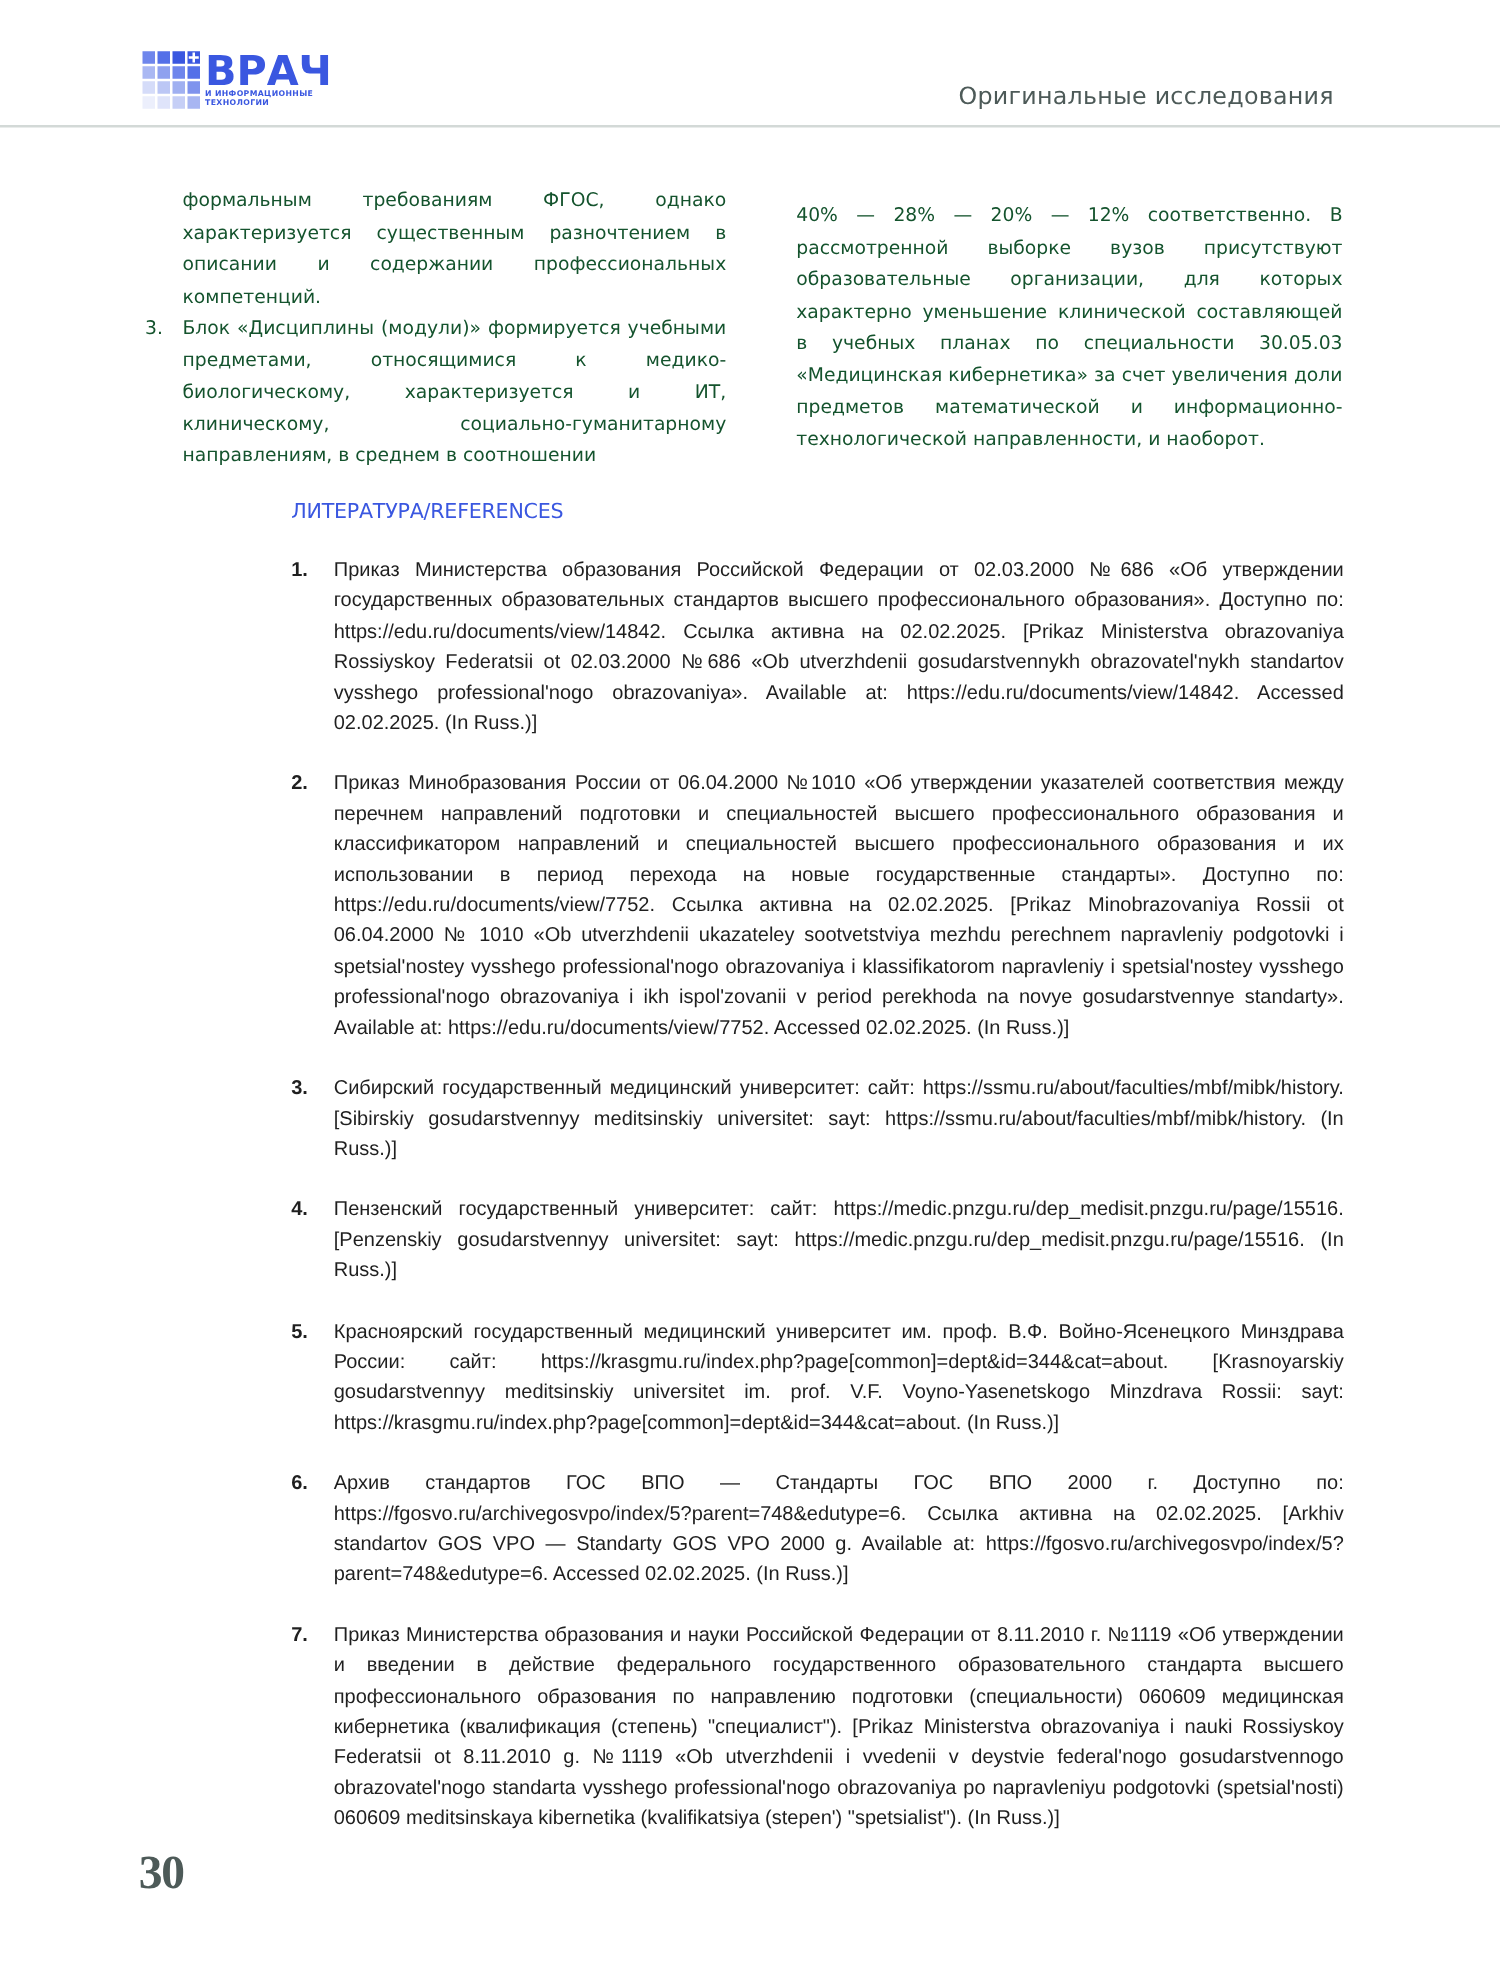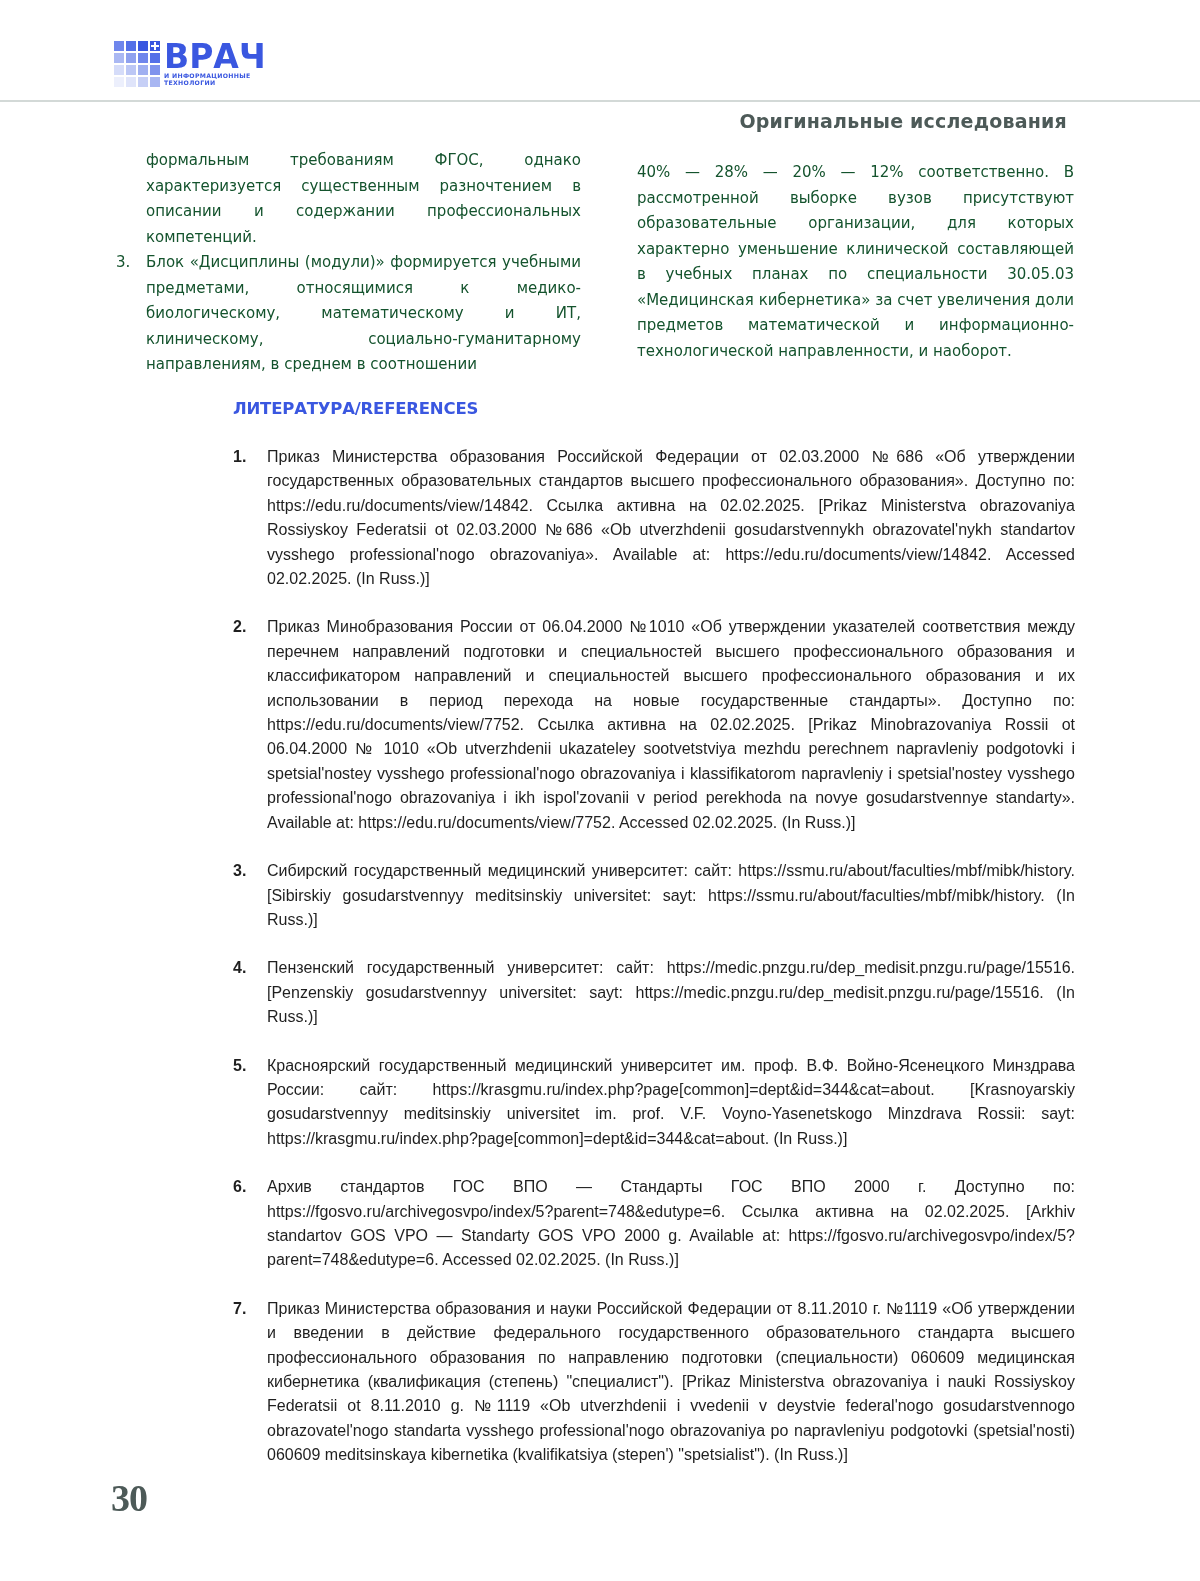--- a/index.html
+++ b/index.html
@@ -12,31 +12,31 @@
     .logo-grid { display: grid; grid-template-columns: repeat(4, 10px); grid-template-rows: repeat(4, 10px); gap: 2px; margin-right: 4px; }
     .logo-grid span { display: block; width: 10px; height: 10px; }
     .logo-cross { position: relative; background: #3a57e0; }
     .logo-cross::before, .logo-cross::after { content: ""; position: absolute; background: #fff; }
     .logo-cross::before { left: 4px; top: 1px; width: 2px; height: 8px; }
     .logo-cross::after { left: 1px; top: 4px; width: 8px; height: 2px; }
     .logo-text { display: flex; flex-direction: column; }
     .logo-word { font-family: "DejaVu Sans", sans-serif; font-weight: bold; font-size: 33px; line-height: 31px; color: #3a57e0; letter-spacing: 0px; }
     .logo-sub { font-family: "DejaVu Sans", sans-serif; font-weight: bold; font-size: 6.2px; line-height: 7px; color: #3a57e0; letter-spacing: 0.3px; }
 
-    .section-title { position: absolute; right: 133px; top: 66px; font-family: "DejaVu Sans", sans-serif; font-weight: bold; font-size: 19px; color: #4d5a58; letter-spacing: 0.2px; margin-top: 44px; }
+    .section-title { position: absolute; right: 133px; top: 66px; font-family: "DejaVu Sans", sans-serif; font-weight: normal; font-size: 19px; color: #4d5a58; letter-spacing: 0.2px; }
 
     .col { position: absolute; font-family: "DejaVu Sans", sans-serif; font-size: 15px; line-height: 25.5px; color: #14532d; text-align: justify; }
     .col-left { left: 146px; top: 148px; width: 435px; }
     .col-right { left: 637px; top: 160px; width: 437px; }
     .col p { margin: 0; }
     .numbered { position: relative; }
     .numbered .num { position: absolute; left: -30px; top: 0; }
 
     .refs { position: absolute; left: 233px; top: 397px; width: 842px; font-family: "Liberation Sans", sans-serif; }
-    .refs-title { font-family: "DejaVu Sans", sans-serif; font-weight: bold; font-size: 16.5px; line-height: 24px; color: #3a57e0; margin: 0 0 0 0; letter-spacing: -0.2px; }
+    .refs-title { font-family: "DejaVu Sans", sans-serif; font-weight: normal; font-size: 16.5px; line-height: 24px; color: #3a57e0; margin: 0 0 0 0; letter-spacing: -0.2px; }
     .ref-list { list-style: none; margin: 0; padding: 0; }
     .ref-item { position: relative; padding-left: 34px; font-size: 16px; line-height: 24.4px; text-align: justify; color: #1f1f1f; }
     .ref-num { position: absolute; left: 0; top: 0; font-weight: bold; color: #1f1f1f; }
     .ref-text { display: block; margin-top: 24px; }
 
     .page-number { position: absolute; left: 111px; top: 1476px; font-family: Liberation Serif, serif; font-weight: bold; font-size: 38px; color: #4d5a58; letter-spacing: -1px; }
   </style>
 </head>
 <body>
 
@@ -67,21 +67,21 @@
     </div>
   </div>
   <div class="section-title">Оригинальные исследования</div>
   <div class="header-rule"></div>
 </div>
 
 <div class="col col-left">
   <p>формальным требованиям ФГОС, однако характеризуется существенным разночтением в описании и содержании профессиональных компетенций.</p>
   <p class="numbered">
     <span class="num">3.</span>
-    <span>Блок «Дисциплины (модули)» формируется учебными предметами, относящимися к медико-биологическому, математическому и ИТ, клиническому, социально-гуманитарному направлениям, в среднем в соотношении</span>
+    <span>Блок «Дисциплины (модули)» формируется учебными предметами, относящимися к медико-биологическому, характеризуется и ИТ, клиническому, социально-гуманитарному направлениям, в среднем в соотношении</span>
   </p>
 </div>
 
 <div class="col col-right">
   <p>40% — 28% — 20% — 12% соответственно. В рассмотренной выборке вузов присутствуют образовательные организации, для которых характерно уменьшение клинической составляющей в учебных планах по специальности 30.05.03 «Медицинская кибернетика» за счет увеличения доли предметов математической и информационно-технологической направленности, и наоборот.</p>
 </div>
 
 <div class="refs">
   <div class="refs-title">ЛИТЕРАТУРА/REFERENCES</div>
   <ol class="ref-list">

